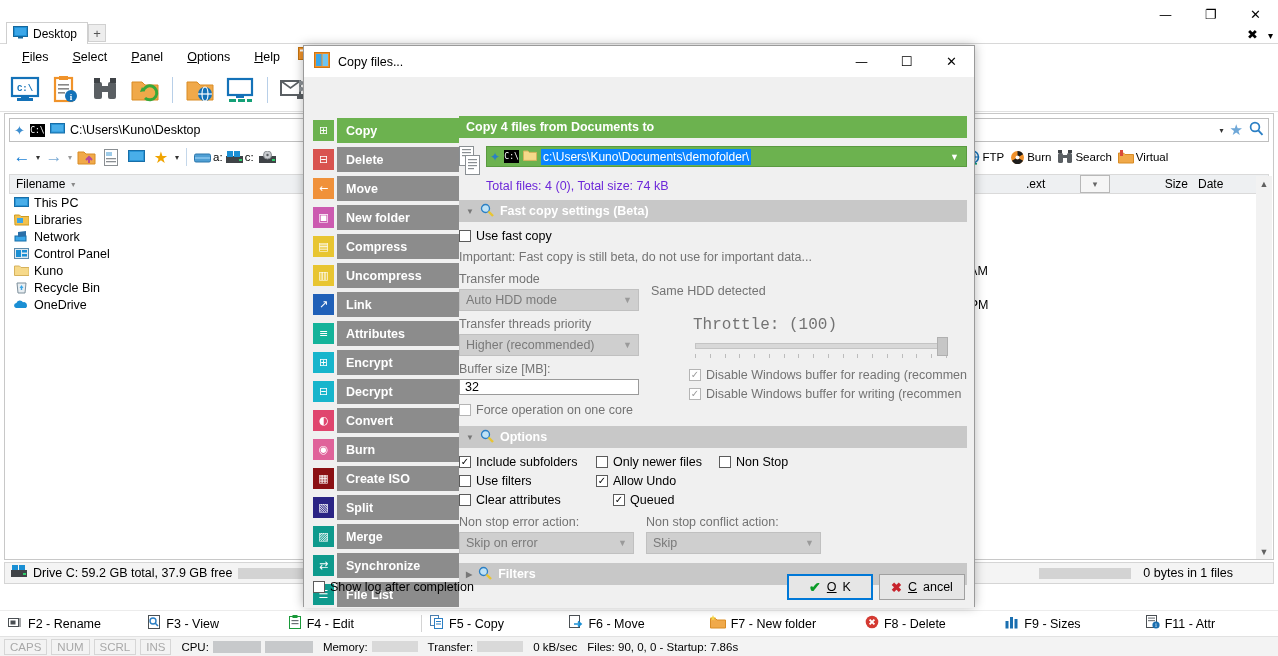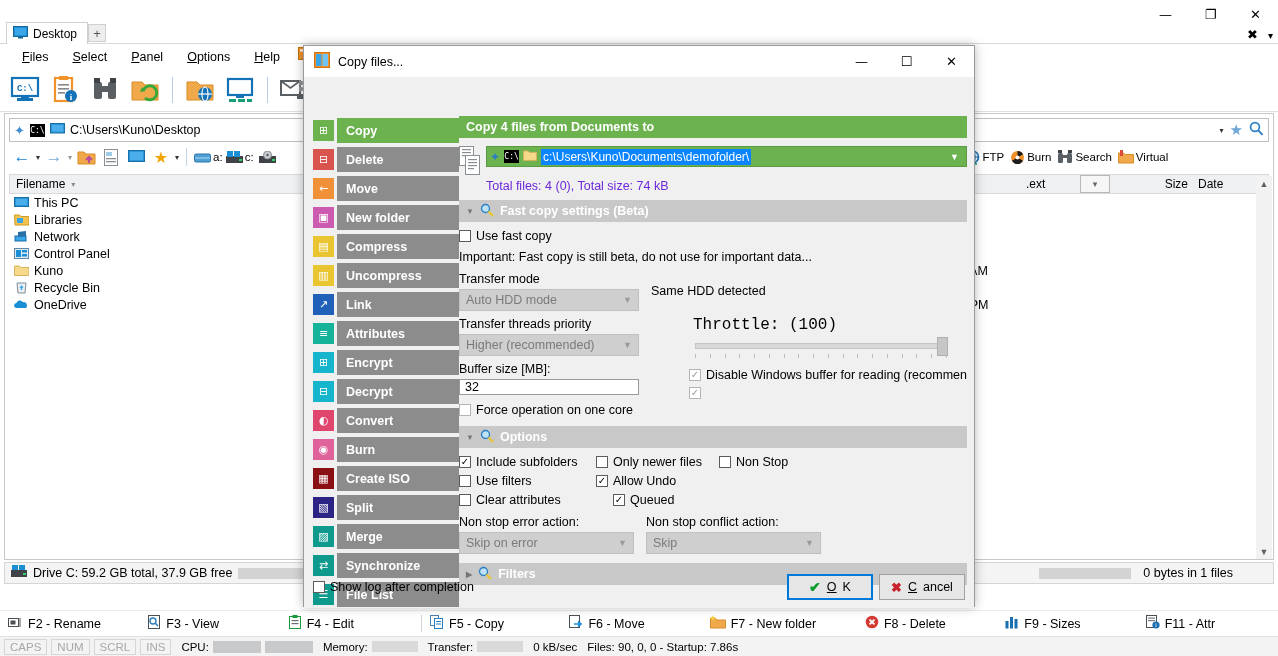--- a/index.html
+++ b/index.html
@@ -203,21 +203,21 @@
   }
   .sec-tri { font-size:8px; color:#777; }
 
   .chk { display:flex; align-items:center; gap:5px; font-size:12.5px; color:#000; }
   .box {
     width:12px; height:12px; border:1px solid #5b5b5b; background:#fff;
     display:flex; align-items:center; justify-content:center; font-size:10px; line-height:1;
     color:#000; flex:none; font-family:"DejaVu Sans", sans-serif;
   }
   .box.dis { border-color:#b4b4b4; color:#9a9a9a; }
-  .muted { color:#000000; }
+  .muted { color:#737373; }
 
   .fc-note { font-size:12.5px; margin-top:7px; }
   .lbl-sm { font-size:12.5px; margin-top:6px; }
   .sel-dis {
     height:22px; background:#cfcfcf; border:1px solid #c0c0c0; color:#7a7a7a;
     display:flex; align-items:center; padding-left:6px; font-size:12.5px;
   }
   .sel-dis .sc { margin-left:auto; padding-right:6px; font-size:9px; color:#9a9a9a; }
   .txtinput {
     height:16px; background:#fff; border:1px solid #9a9a9a; display:flex; align-items:center;
@@ -892,20 +892,21 @@
                   <i></i>
                   <i></i>
               </div>
             </div>
             <div class="chk" style="margin-top:10px; padding-left:38px;">
               <span class="box dis">✓</span>
               <span class="muted" style="white-space:nowrap; overflow:hidden;">Disable Windows buffer for reading (recommen</span>
             </div>
             <div class="chk" style="margin-top:5px; padding-left:38px;">
               <span class="box dis">✓</span>
+              <span class="muted" style="white-space:nowrap; overflow:hidden;">Disable Windows buffer for writing  (recommen</span>
             </div>
           </div>
         </div>
 
         <div class="section" style="margin-top:9px;">
           <span class="sec-tri">▼</span>
           <span>
             <svg width="14" height="14" viewBox="0 0 14 14">
                 <circle cx="5.5" cy="5.5" r="4" fill="#bfe2f5" stroke="#2b7fc4" stroke-width="1.3"></circle>
                 <line x1="8.5" y1="8.5" x2="13" y2="13" stroke="#e8c531" stroke-width="2.4"></line>

